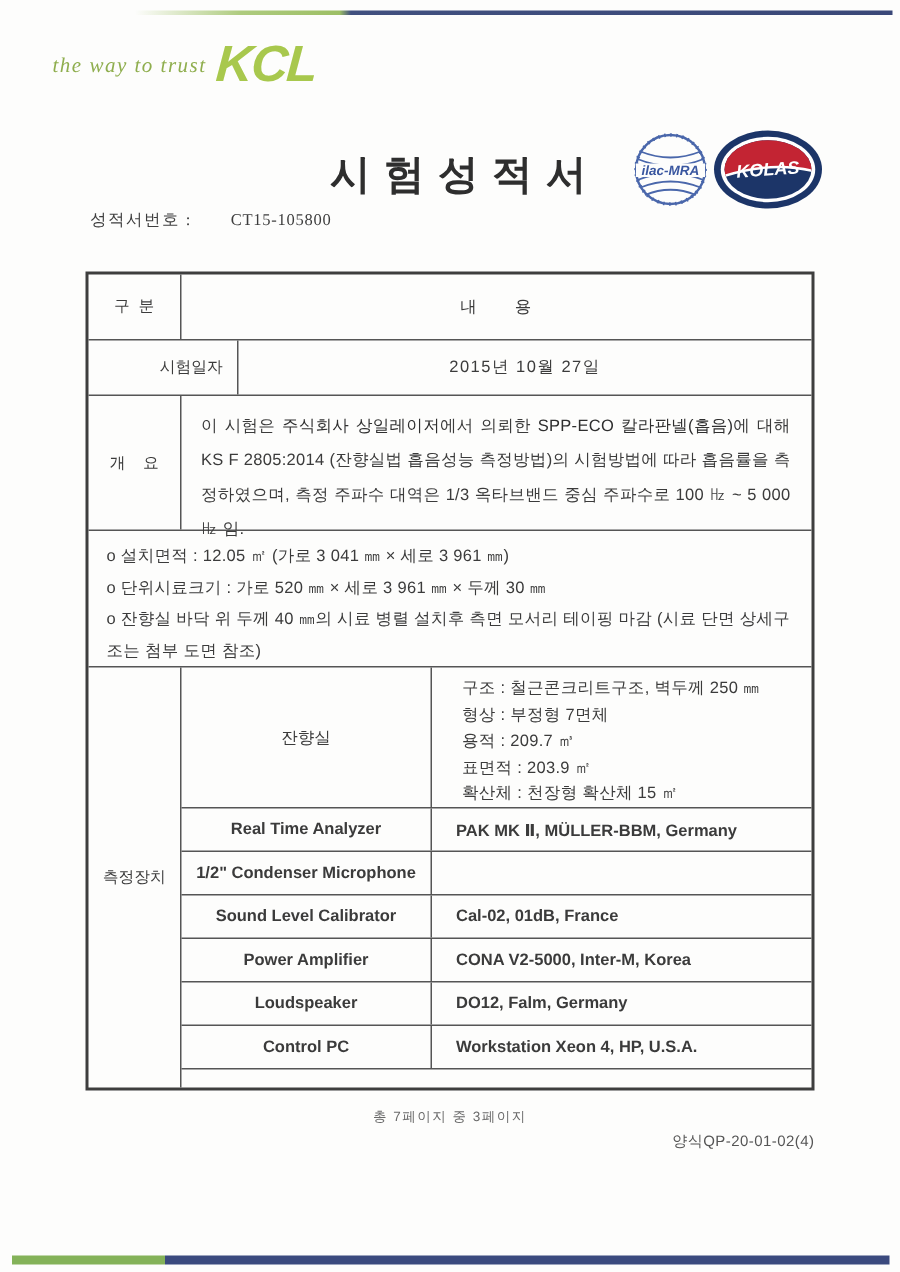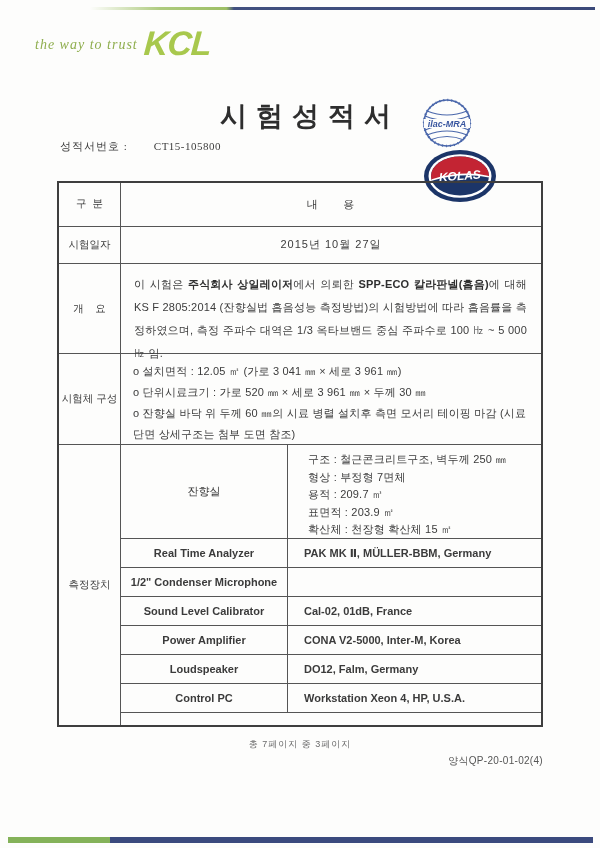--- a/index.html
+++ b/index.html
@@ -20,42 +20,42 @@
   .kcl { font-family:"Liberation Sans",sans-serif; font-style:italic; font-weight:bold;
     color:#a8c84d; font-size:34px; line-height:0.9; margin-left:6px; letter-spacing:-1px; transform:skewX(-4deg); }
 
   
   .doc-title { position:absolute; top:98px; left:0; width:600px; text-align:center;
     font-size:27px; font-weight:bold; color:#2e2e2e; letter-spacing:9px;margin-left:10px; }
   .report-no { position:absolute; top:139px; left:60px; font-size:11px; color:#3d3d3d; letter-spacing:1px;font-family:Liberation Serif, serif; }
   .report-no .val { margin-left:26px; letter-spacing:0.5px; }
 
   
-  .logos { position:absolute; top:97px; left:421px; width:130px; height:56px; display:flex; align-items:flex-start;flex-direction:column; }
+  .logos { position:absolute; top:85px; left:421px; width:130px; height:56px; display:flex; align-items:center; }
   .ilac-wrap { width:52px; height:52px; }
   .kolas-wrap { width:74px; height:54px; margin-left:2px; }
 
   
   .frame { position:absolute; top:181px; left:57px; width:486px; height:546px;
     border:2px solid #3e3e3e; background:transparent; display:flex; flex-direction:column; }
   .row { display:flex; border-bottom:1px solid #555; }
   .cell-label { width:62px; flex:0 0 62px; border-right:1px solid #555; display:flex;
     align-items:center; justify-content:center; font-size:10.5px; color:#3b3b3b; white-space:pre; text-align:center; }
   .cell-content { flex:1; display:flex; align-items:center; justify-content:center;
     font-size:11px; color:#3b3b3b; }
   .r-header { height:52px; }
   .r-header .cell-content { letter-spacing:1px; white-space:pre; }
-  .r-date { height:44px; }
+  .r-date { height:44px;padding-left:38px; }
   .r-date .cell-content { letter-spacing:1px; }
   .r-overview { height:90px; }
   .r-overview .cell-content { display:block; padding:9px 14px 0 13px; line-height:23px;
     text-align:justify; letter-spacing:0.2px; }
   .r-specimen { height:91px; }
   .r-specimen .cell-content { display:block; padding:7px 12px 0 12px; line-height:21px; letter-spacing:0.2px; }
-  .bold { font-weight:bold; color:#2f2f2f; }
+  .bold { font-weight:normal; color:#2f2f2f; }
 
   .r-group { flex:1; display:flex; border-bottom:none; }
   .group-body { flex:1; display:flex; flex-direction:column; }
   .sub-row { display:flex; border-bottom:1px solid #555; }
   .sub-name { width:167px; flex:0 0 167px; border-right:1px solid #555; display:flex;
     align-items:center; justify-content:center; font-size:11px; color:#3b3b3b; text-align:center; }
   .sub-val { flex:1; display:flex; align-items:center; font-size:11px; color:#3b3b3b; padding-left:16px; }
   .sr-room { height:94px; }
   .sr-room .sub-val { display:block; padding-top:6px; line-height:17.5px; padding-left:20px; letter-spacing:0.2px; }
   .sr-eq { height:29px;font-weight:bold; }
@@ -130,25 +130,24 @@
       <div class="cell-label">시험일자</div>
       <div class="cell-content">2015년 10월 27일</div>
     </div>
 
     <div class="row r-overview">
       <div class="cell-label">개    요</div>
       <div class="cell-content"><span>이 시험은 </span><span class="bold">주식회사 상일레이저</span><span>에서 의뢰한 </span><span class="bold">SPP-ECO 칼라판넬(흡음)</span><span>에 대해 KS F 2805:2014 (잔향실법 흡음성능 측정방법)의 시험방법에 따라 흡음률을 측정하였으며, 측정 주파수 대역은 1/3 옥타브밴드 중심 주파수로 100 ㎐ ~ 5 000 ㎐ 임.</span></div>
     </div>
 
     <div class="row r-specimen">
-      <div class="cell-label">시험체 구성</div>
       <div class="cell-content">
         <div>o 설치면적 : 12.05 ㎡ (가로 3 041 ㎜ × 세로 3 961 ㎜)</div>
         <div>o 단위시료크기 : 가로 520 ㎜ × 세로 3 961 ㎜ × 두께 30 ㎜</div>
-        <div>o 잔향실 바닥 위 두께 60 ㎜의 시료 병렬 설치후 측면 모서리 테이핑 마감 (시료 단면 상세구조는 첨부 도면 참조)</div>
+        <div>o 잔향실 바닥 위 두께 40 ㎜의 시료 병렬 설치후 측면 모서리 테이핑 마감 (시료 단면 상세구조는 첨부 도면 참조)</div>
       </div>
     </div>
 
     <div class="row r-group">
       <div class="cell-label">측정장치</div>
       <div class="group-body">
 
         <div class="sub-row sr-room">
           <div class="sub-name">잔향실</div>
           <div class="sub-val">

